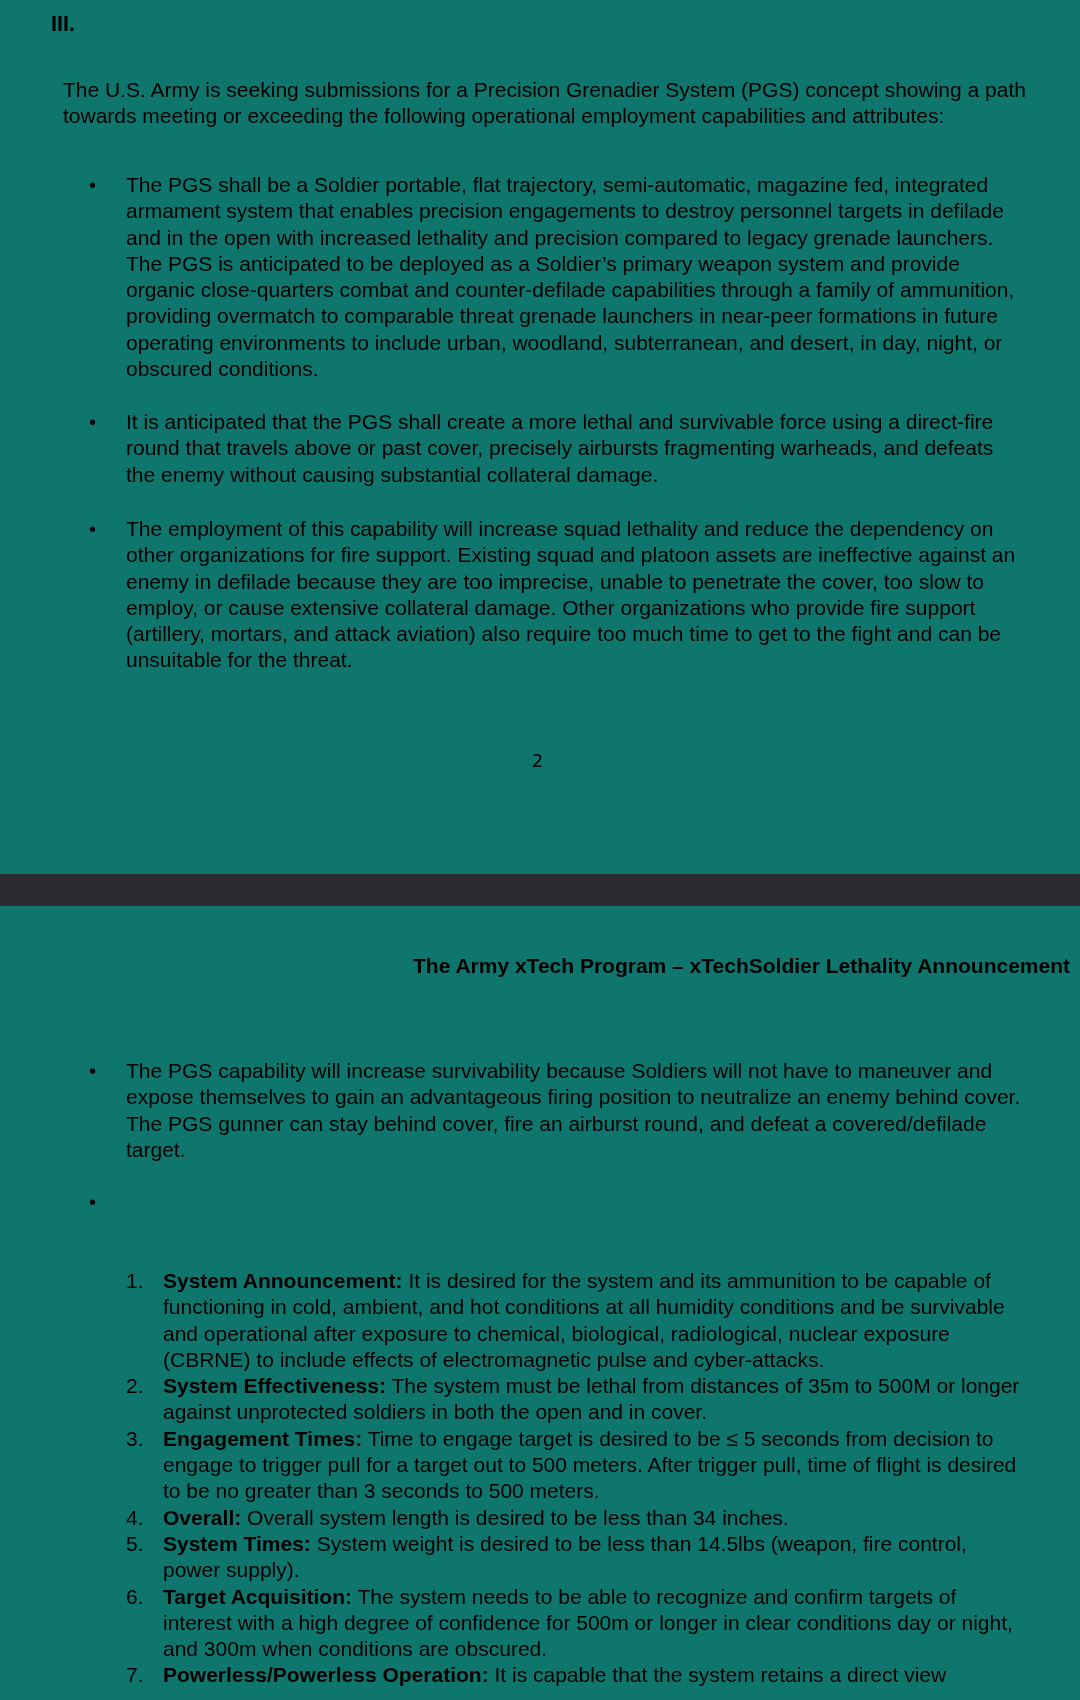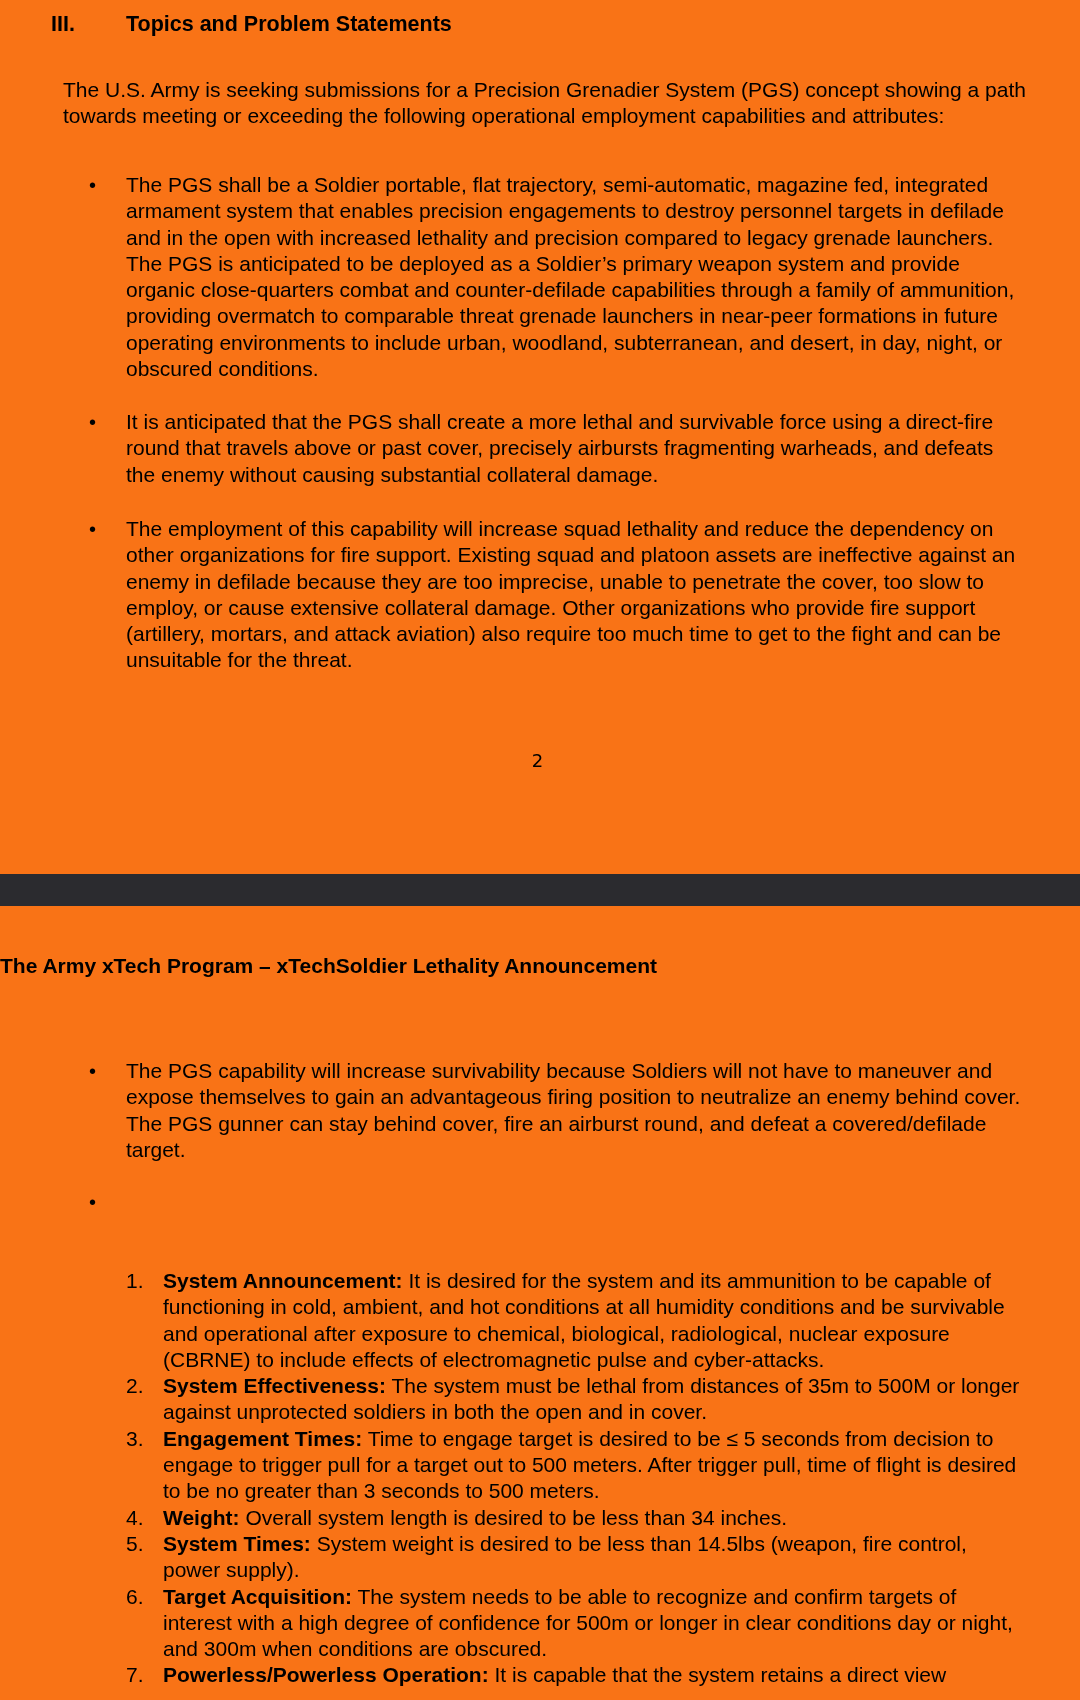--- a/index.html
+++ b/index.html
@@ -6,21 +6,21 @@
     body {
       width: 1080px;
       height: 1700px;
       overflow: hidden;
       position: relative;
       font-family: "Liberation Sans", sans-serif;
       color: #000000;
       font-size: 21px;
       line-height: 26.3px;
     }
-    .page { position: absolute; left: 0; width: 1080px; background: #f97316; }
+    .page { position: absolute; left: 0; width: 1080px; background: #0f766e; }
     #page1 { top: 0; height: 874px; }
     #page2 { top: 906px; height: 794px; overflow: hidden; }
     .gap {
       position: absolute; left: 0; top: 874px; width: 1080px; height: 32px;
       background: #2b2b2f;
     }
     .section-heading {
       position: absolute; left: 51px; top: 11px;
       font-weight: bold; font-size: 21.5px; line-height: 26px;
       display: flex;
@@ -33,34 +33,33 @@
     ul.bullets li { position: relative; padding-left: 126px; width: 900px; }
     ul.bullets li .dot {
       position: absolute; left: 89px; top: 0; font-size: 20px;
     }
     .page-number {
       position: absolute; left: 0; width: 1075px; top: 748px;
       text-align: center; font-family: "DejaVu Sans", sans-serif; font-size: 18px;
     }
     .doc-title {
       position: absolute; left: 0; width: 1070px; top: 47px;
-      text-align: left; font-weight: bold; font-size: 21px; line-height: 26px;
+      text-align: right; font-weight: bold; font-size: 21px; line-height: 26px;
     }
     ol.attrs { list-style: none; margin: 0; padding: 0; position: absolute; left: 126px; top: 362px; width: 900px; }
     ol.attrs li { position: relative; padding-left: 37px; }
     ol.attrs li .n { position: absolute; left: 0; top: 0; }
     ol.attrs li b { font-weight: bold; }
   </style>
 </head>
 <body>
 
 <div class="page" id="page1">
   <div class="section-heading">
     <span class="num">III.</span>
-    <span>Topics and Problem Statements</span>
   </div>
 
   <p class="intro" style="margin:12px;">The U.S. Army is seeking submissions for a Precision Grenadier System (PGS) concept showing a path towards meeting or exceeding the following operational employment capabilities and attributes:</p>
 
   <ul class="bullets" style="top:172px;">
     <li>
       <span class="dot">•</span>
       <span>The PGS shall be a Soldier portable, flat trajectory, semi-automatic, magazine fed, integrated armament system that enables precision engagements to destroy personnel targets in defilade and in the open with increased lethality and precision compared to legacy grenade launchers. The PGS is anticipated to be deployed as a Soldier’s primary weapon system and provide organic close-quarters combat and counter-defilade capabilities through a family of ammunition, providing overmatch to comparable threat grenade launchers in near-peer formations in future operating environments to include urban, woodland, subterranean, and desert, in day, night, or obscured conditions.</span>
     </li>
   </ul>
@@ -105,21 +104,21 @@
     <li>
       <span class="n">2.</span>
       <b>System Effectiveness:</b><span> The system must be lethal from distances of 35m to 500M or longer against unprotected soldiers in both the open and in cover.</span>
     </li>
     <li>
       <span class="n">3.</span>
       <b>Engagement Times:</b><span> Time to engage target is desired to be ≤ 5 seconds from decision to engage to trigger pull for a target out to 500 meters.  After trigger pull, time of flight is desired to be no greater than 3 seconds to 500 meters.</span>
     </li>
     <li>
       <span class="n">4.</span>
-      <b>Weight:</b><span> Overall system length is desired to be less than 34 inches.</span>
+      <b>Overall:</b><span> Overall system length is desired to be less than 34 inches.</span>
     </li>
     <li>
       <span class="n">5.</span>
       <b>System Times:</b><span> System weight is desired to be less than 14.5lbs (weapon, fire control, power supply).</span>
     </li>
     <li>
       <span class="n">6.</span>
       <b>Target Acquisition:</b><span> The system needs to be able to recognize and confirm targets of interest with a high degree of confidence for 500m or longer in clear conditions day or night, and 300m when conditions are obscured.</span>
     </li>
     <li>

